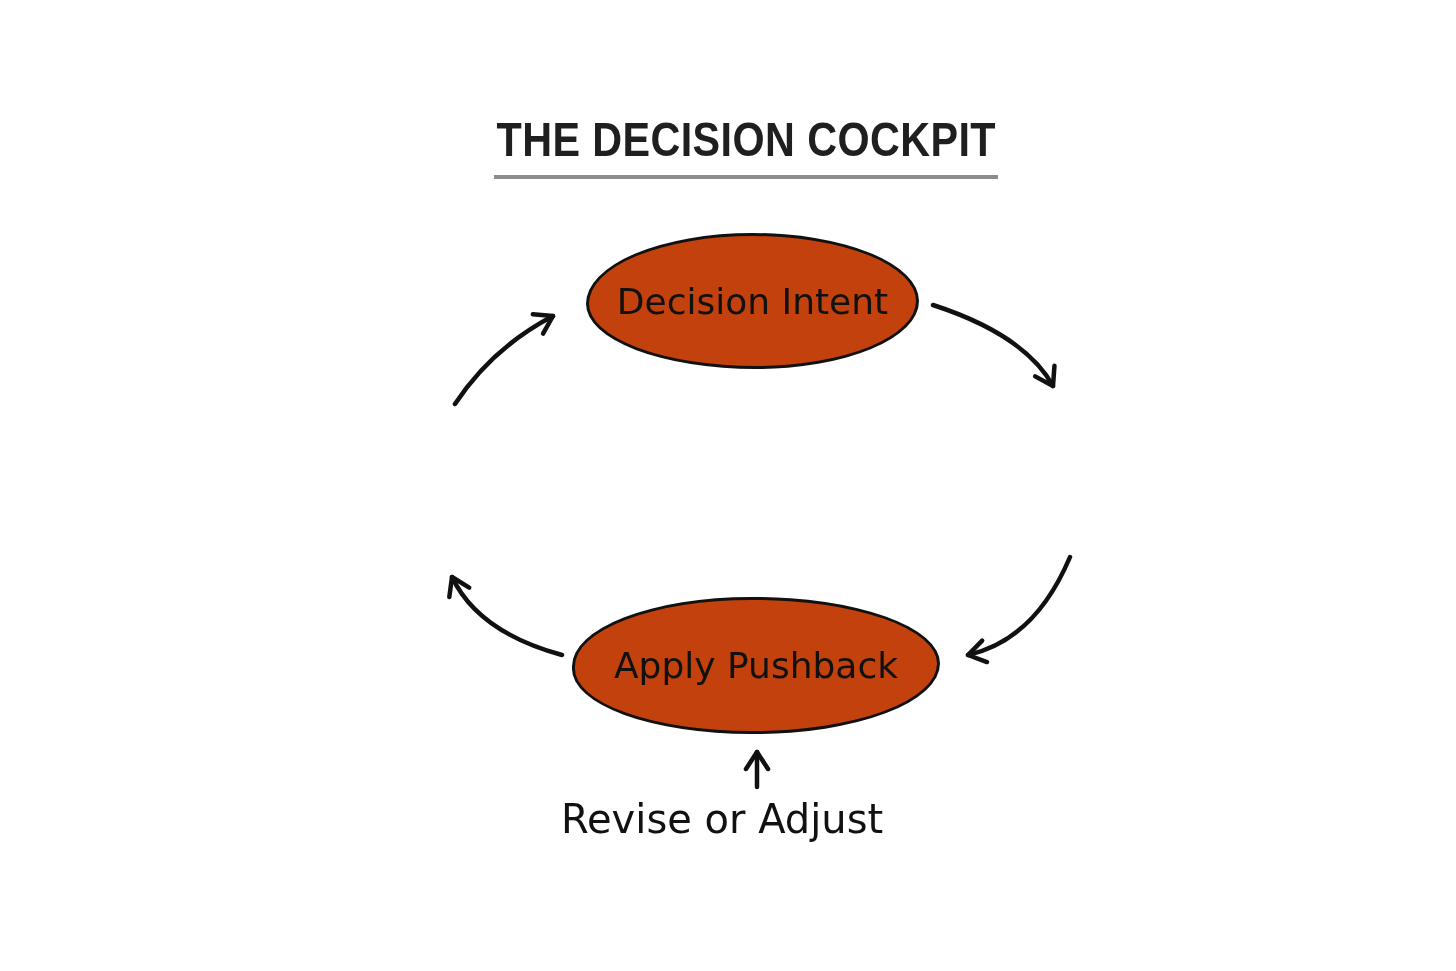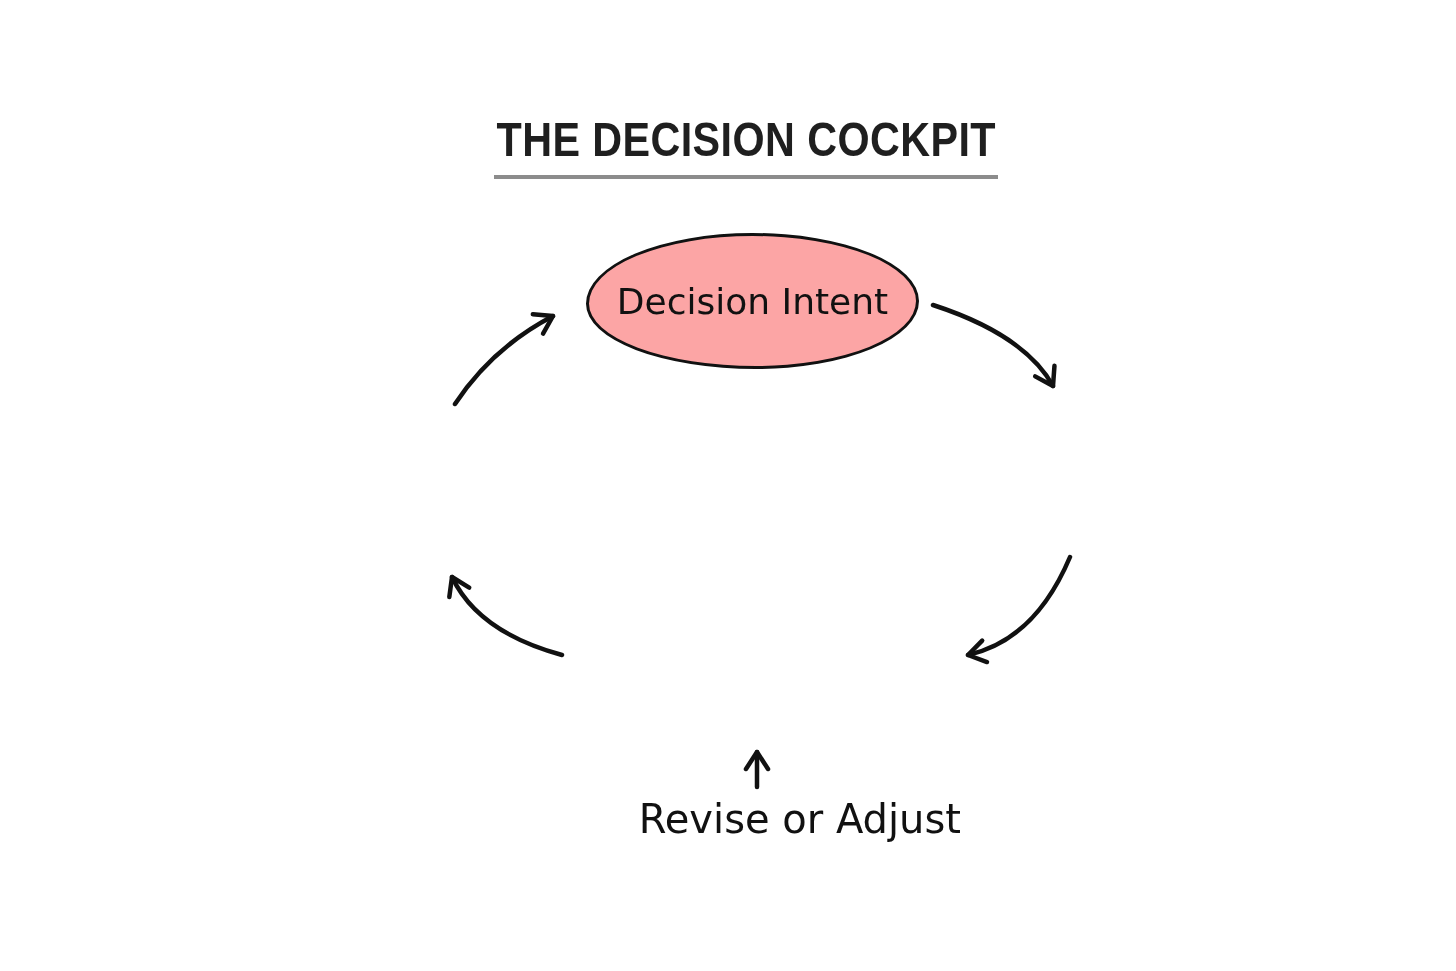--- a/index.html
+++ b/index.html
@@ -37,21 +37,21 @@
     width: 504px;
     height: 4px;
     background: #8c8c8c;
   }
   .node {
     position: absolute;
     display: flex;
     align-items: center;
     justify-content: center;
     border: 3px solid #111111;
-    background: #fca5a5;
+    background: #c2410c;
     box-sizing: border-box;
   }
   .node span {
     font-size: 36px;
     color: #111111;
     white-space: nowrap;
   }
   .node-decision-intent {
     left: 586px; top: 233px;
     width: 333px; height: 136px;
@@ -77,21 +77,21 @@
     left: 0; top: 0;
     width: 1456px;
     height: 971px;
     pointer-events: none;
   }
   .annotation-label {
     position: absolute;
     left: 561px;
     top: 796px;
     width: 400px;
-    text-align: right;
+    text-align: left;
     font-size: 40px;
     color: #111111;
     white-space: nowrap;
   }
 </style>
 </head>
 <body>
 
 <div class="canvas">
 
@@ -110,17 +110,20 @@
     <path d="M 1070 557 Q 1035 640 968 655" fill="none" stroke="#111111" stroke-width="4.5" stroke-linecap="round" marker-end="url(#arrowhead)"></path>
     <path d="M 562 655 Q 478 632 452 577" fill="none" stroke="#111111" stroke-width="4.5" stroke-linecap="round" marker-end="url(#arrowhead)"></path>
     <path d="M 757 787 L 757 752" fill="none" stroke="#111111" stroke-width="4.5" stroke-linecap="round" marker-end="url(#arrowhead)"></path>
   </svg>
 
   <div class="node node-decision-intent">
     <span>Decision Intent</span>
   </div>
 
 
+  <div class="node node-apply-pushback">
+    <span>Apply Pushback</span>
+  </div>
 
 
   <div class="annotation-label">Revise or Adjust</div>
 
 </div>
 
 </body></html>

